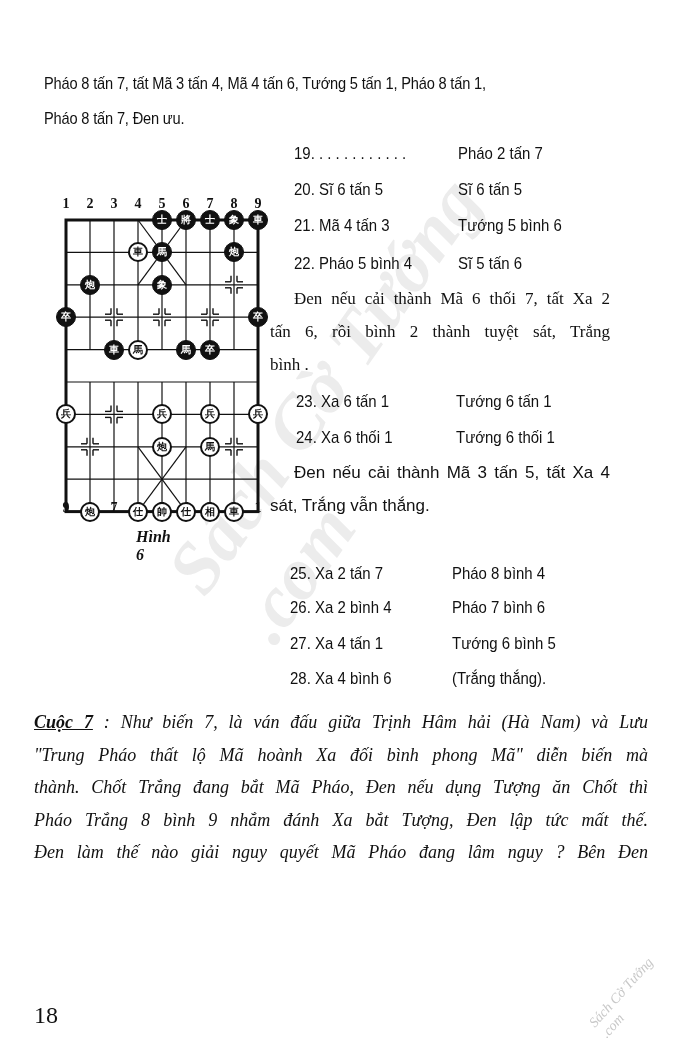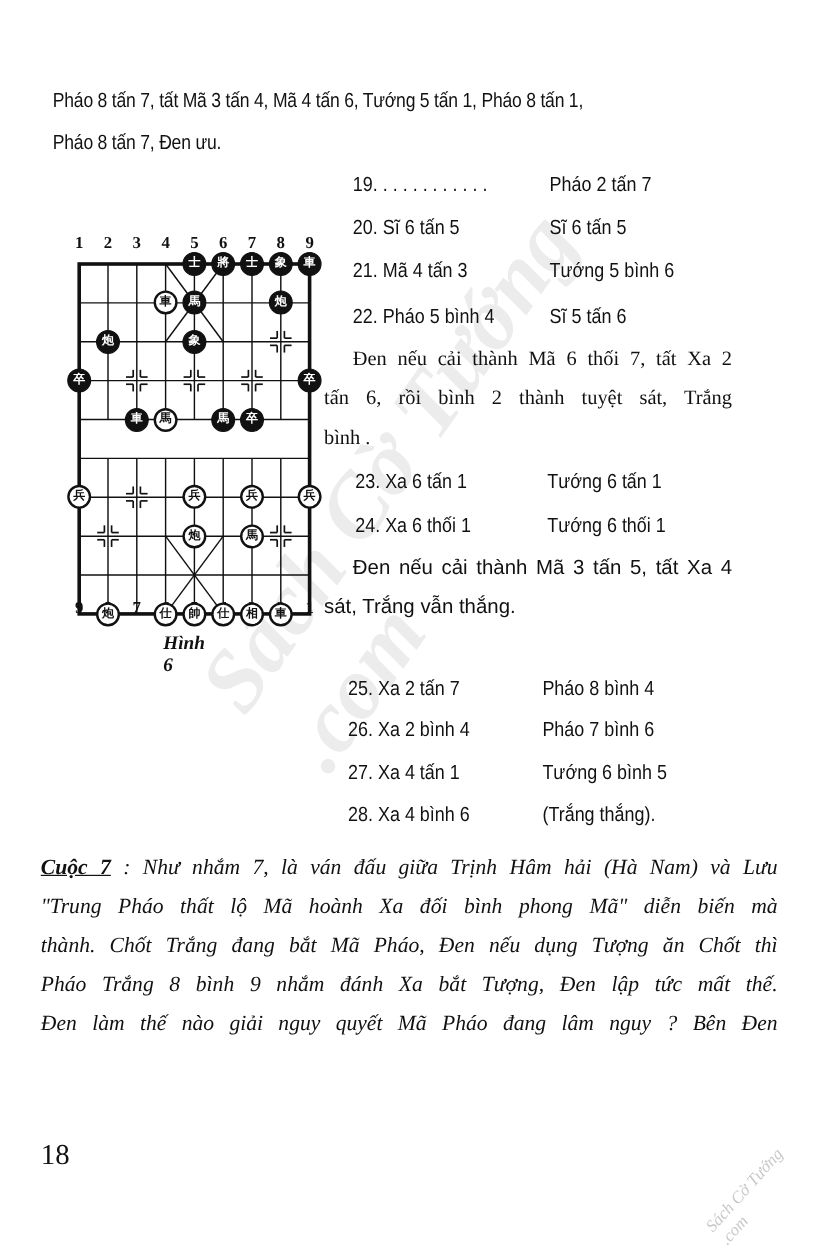--- a/index.html
+++ b/index.html
@@ -5,21 +5,21 @@
   html,body{margin:0;padding:0;background:#ffffff;}
   body{width:700px;height:1050px;position:relative;overflow:hidden;font-family:"Liberation Serif","DejaVu Serif",serif;color:#111;}
   .top-p{position:absolute;left:44px;top:66px;width:620px;font-family:"Liberation Sans",sans-serif;font-size:17px;line-height:35px;transform:scaleX(0.86);transform-origin:left top;letter-spacing:-0.2px;}
   .mv{position:absolute;font-family:"Liberation Sans",sans-serif;font-size:17px;white-space:nowrap;transform:scaleX(0.88);transform-origin:left top;}
   .para{position:absolute;font-family:"Liberation Sans",sans-serif;font-size:17px;line-height:33px;text-align:justify;text-align-last:auto;}
   .para span.l{display:block;text-align:justify;text-align-last:justify;white-space:nowrap;}
   .para span.last{text-align-last:left;}
   .ital-p{position:absolute;left:34px;top:706px;width:614px;font-family:"Liberation Serif",serif;font-style:italic;font-size:18px;line-height:32.5px;}
   .ital-p span.l{display:block;text-align:justify;text-align-last:justify;white-space:nowrap;}
   .ul{text-decoration:underline;font-weight:bold;}
-  .page-num{position:absolute;left:34px;top:950px;font-size:24px;font-family:"Liberation Serif",serif;}
+  .page-num{position:absolute;left:34px;top:1002px;font-size:24px;font-family:"Liberation Serif",serif;}
   .wm{position:absolute;color:#e9e9e9;font-family:"Liberation Serif",serif;font-style:italic;font-weight:bold;pointer-events:none;}
   .wm2{position:absolute;color:#c8c8c8;font-family:"Liberation Serif",serif;font-style:italic;font-size:14px;transform:rotate(-48deg);transform-origin:left top;}
   .board-wrap{position:absolute;left:0;top:0;}
   .coord{position:absolute;font-family:"Liberation Serif",serif;font-size:14px;font-weight:bold;width:14px;text-align:center;}
   .caption{position:absolute;left:136px;top:528px;font-family:"Liberation Serif",serif;font-style:italic;font-weight:bold;font-size:16px;}
   .piece{position:absolute;width:20px;height:20px;border-radius:50%;box-sizing:border-box;display:flex;align-items:center;justify-content:center;font-family:"DejaVu Sans",sans-serif;font-size:10px;font-weight:bold;line-height:1;}
   .piece.black{background:#111;color:#fff;border:1.5px solid #111;}
   .piece.red{background:#fff;color:#111;border:2px solid #111;}
 </style>
 </head>
@@ -205,21 +205,21 @@
   <div class="mv" style="left:452px;top:564px;">Pháo 8 bình 4</div>
   <div class="mv" style="left:290px;top:598px;">26. Xa 2 bình 4</div>
   <div class="mv" style="left:452px;top:598px;">Pháo 7 bình 6</div>
   <div class="mv" style="left:290px;top:634px;">27. Xa 4 tấn 1</div>
   <div class="mv" style="left:452px;top:634px;">Tướng 6 bình 5</div>
   <div class="mv" style="left:290px;top:669px;">28. Xa 4 bình 6</div>
   <div class="mv" style="left:452px;top:669px;">(Trắng thắng).</div>
 </div>
 
 <div class="ital-p">
-  <span class="l"><span class="ul">Cuộc 7</span><span> : Như nhắm 7, là ván đấu giữa Trịnh Hâm hải (Hà Nam) và Lưu</span></span>
+  <span class="l"><span class="ul">Cuộc 7</span><span> : Như biến 7, là ván đấu giữa Trịnh Hâm hải (Hà Nam) và Lưu</span></span>
   <span class="l">"Trung Pháo thất lộ Mã hoành Xa đối bình phong Mã" diễn biến mà</span>
   <span class="l">thành. Chốt Trắng đang bắt Mã Pháo, Đen nếu dụng Tượng ăn Chốt thì</span>
   <span class="l">Pháo Trắng 8 bình 9 nhắm đánh Xa bắt Tượng, Đen lập tức mất thế.</span>
   <span class="l">Đen làm thế nào giải nguy quyết Mã Pháo đang lâm nguy ? Bên Đen</span>
 </div>
 
 <div class="page-num">18</div>
 <div class="wm2" style="left:586px;top:1020px;">Sách Cờ Tướng .com</div>
 
 </body></html>

